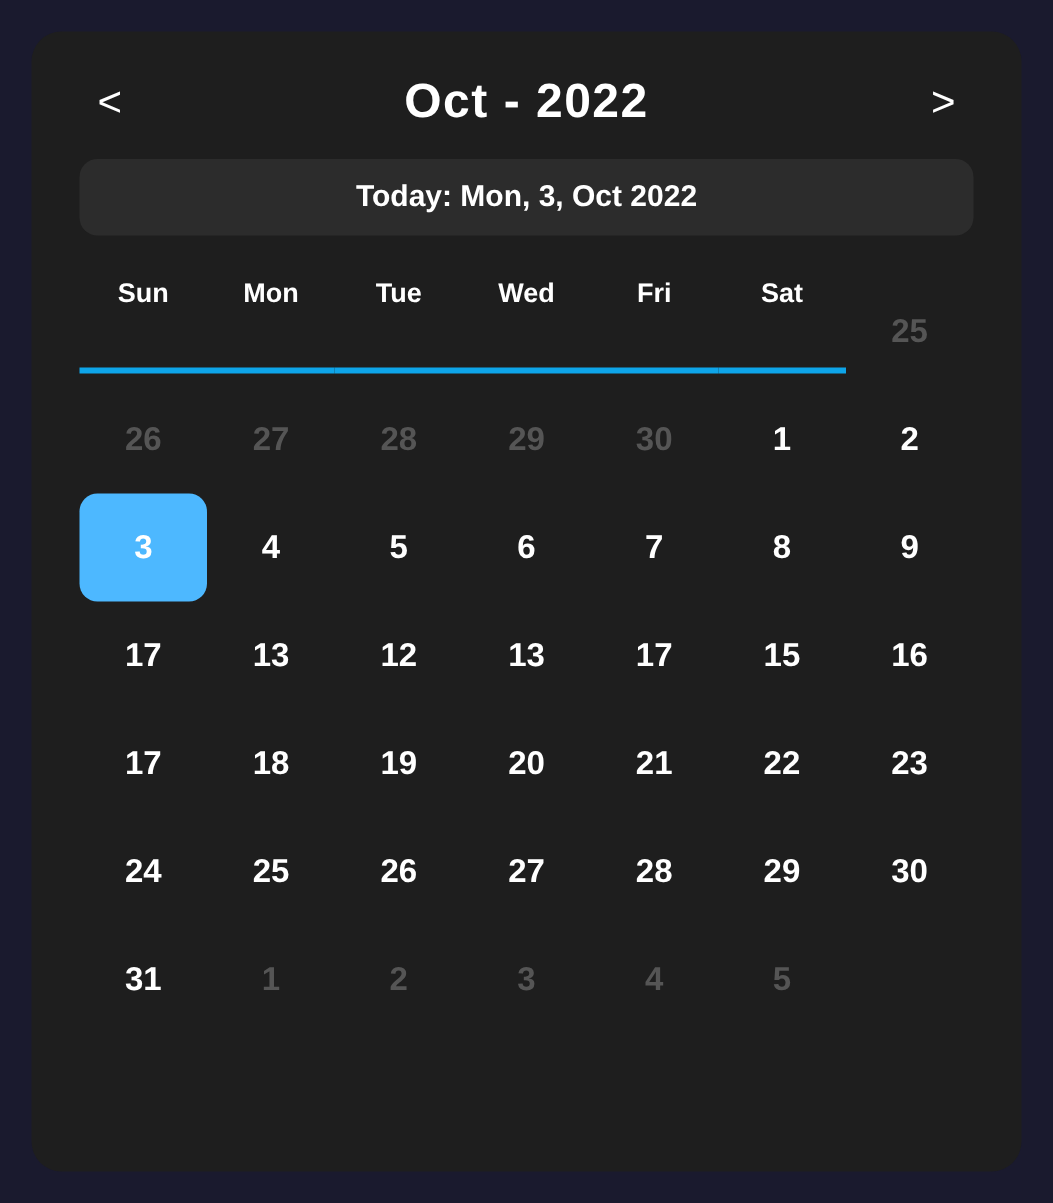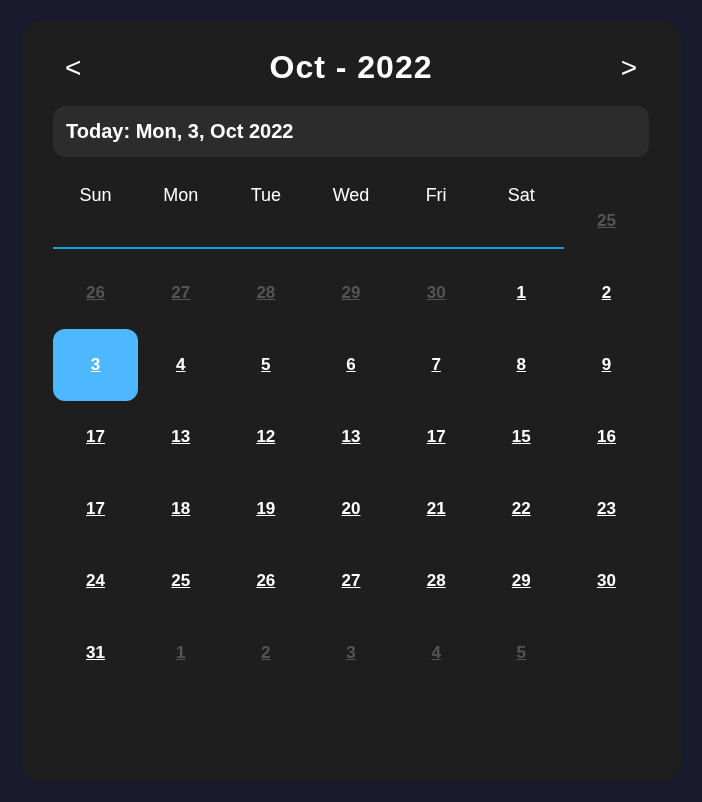--- a/index.html
+++ b/index.html
@@ -48,53 +48,53 @@
       color: #ffffff;
       font-size: 32px;
       font-weight: 700;
       letter-spacing: 1px;
     }
 
     .today-banner {
       background: #2c2c2c;
       border-radius: 12px;
       padding: 14px 13px;
+      text-align: center;
       color: #ffffff;
       font-size: 20px;
       font-weight: 600;
       margin-bottom: 28px;
     }
 
     .day-grid {
       display: grid;
       grid-template-columns: repeat(7, 1fr);
       gap: 0;
     }
 
     .day-header {
       color: #ffffff;
       font-size: 18px;
-      font-weight: 400;
+      font-weight: 700;
       text-align: center;
       padding-bottom: 12px;
-      border-bottom: 2px solid #0ea5e9;
+      border-bottom: 4px solid #0ea5e9;
       margin-bottom: 8px;
     }
 
     .day-cell {
       display: flex;
       align-items: center;
       justify-content: center;
       height: 72px;
-      font-size: 17px;
+      font-size: 22px;
       font-weight: 600;
       color: #ffffff;
       cursor: pointer;
       border-radius: 10px;
-      text-decoration: underline;
     }
 
     .outside-month {
       color: #555555;
       cursor: default;
     }
 
     .selected-day {
       background: #4db8ff;
       border-radius: 12px;

